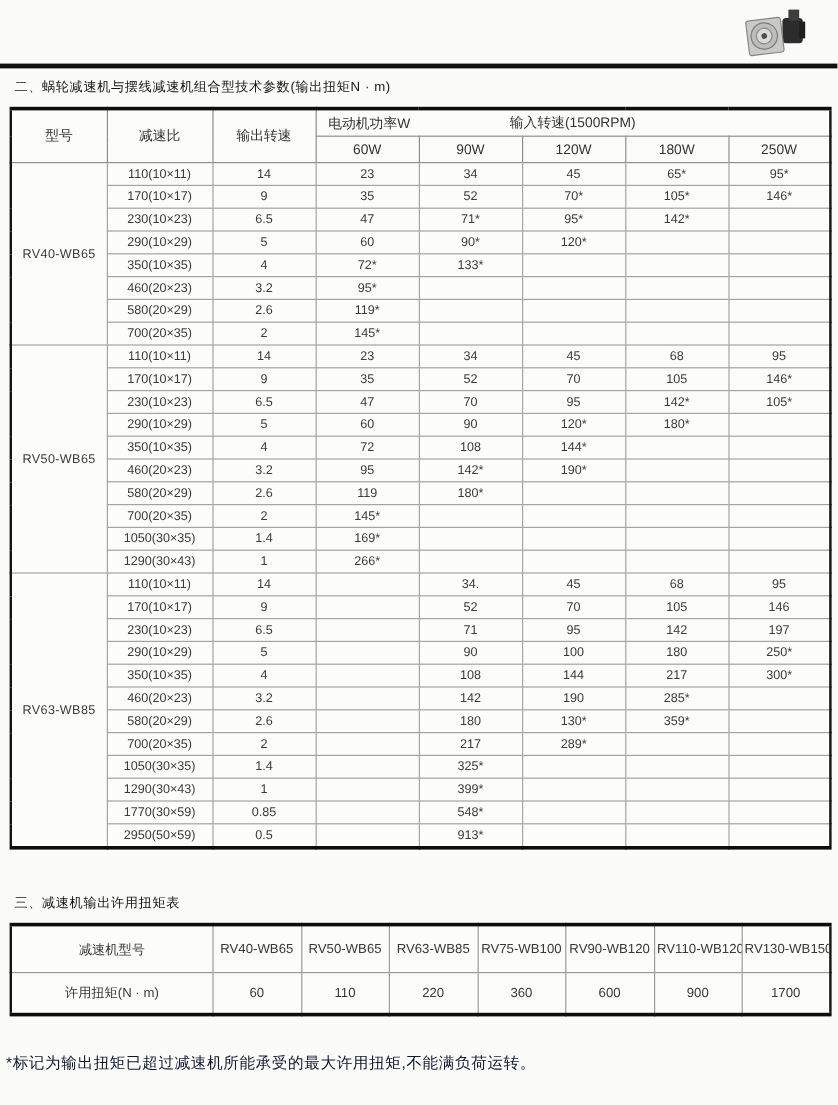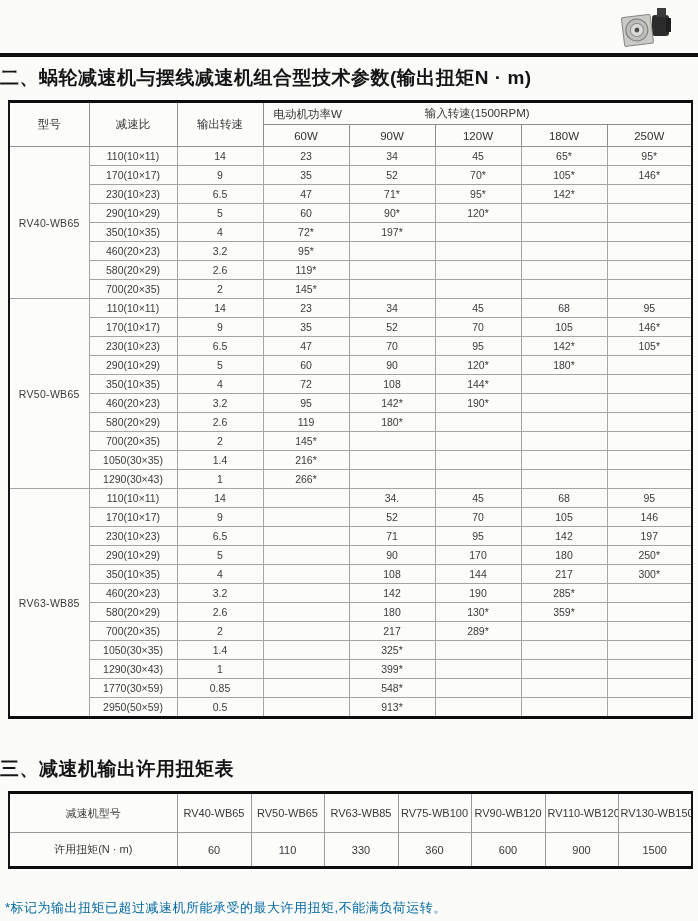--- a/index.html
+++ b/index.html
@@ -8,22 +8,22 @@
     background:#fbfbfa;
     font-family:"Liberation Sans","DejaVu Sans",sans-serif;
     color:#2e2e2e;
     position:relative;
     overflow:hidden;
   }
   .photo-band{height:53px;position:relative;}
   .product-photo{position:absolute;top:3px;right:20px;}
   .top-rule{height:4px;background:#101010;width:698px;}
   .sec-title{
-    font-size:19px;font-weight:bold;color:#151515;
-    margin:8px 0 9px 0;letter-spacing:.5px;
+    font-size:11px;font-weight:normal;color:#151515;
+    margin:8px 0 9px 12px;letter-spacing:.5px;
   }
   .sec-title.second{margin-top:37px;}
   table{border-collapse:collapse;table-layout:fixed;margin-left:8px;background:#fcfcfb;}
   .spec-table{
     width:683px;
     border:2px solid #131313;
     border-top:3px solid #0d0d0d;
     border-bottom:3px solid #0d0d0d;
     font-size:10.5px;color:#3a3a3a;
   }
@@ -46,21 +46,21 @@
     border-bottom:3px solid #0d0d0d;
     font-size:11px;color:#383838;
   }
   .t-table td{
     border:1px solid #9b9b9b;text-align:center;vertical-align:middle;
     padding:0 2px;overflow:hidden;white-space:nowrap;
   }
   .t-table tr:first-child td{height:38px;}
   .t-table tr:last-child td{height:33px;}
   .footnote{
-    font-size:13px;color:#0369a1;margin:30px 0 0 5px;letter-spacing:.5px;
+    font-size:13px;color:#0f172a;margin:30px 0 0 5px;letter-spacing:.5px;
   }
 </style>
 </head>
 <body>
 
 <div class="photo-band">
   <span class="product-photo">
     <svg width="62" height="48" viewBox="0 0 62 48">
       <rect x="36" y="12" width="17" height="21" rx="3" fill="#2c2c2c"></rect>
       <rect x="41" y="5" width="9" height="9" fill="#3d3d3d"></rect>
@@ -142,21 +142,21 @@
         <td>60</td>
         <td>90*</td>
         <td>120*</td>
         <td></td>
         <td></td>
       </tr>
       <tr>
         <td>350(10×35)</td>
         <td>4</td>
         <td>72*</td>
-        <td>197*</td>
+        <td>133*</td>
         <td></td>
         <td></td>
         <td></td>
       </tr>
       <tr>
         <td>460(20×23)</td>
         <td>3.2</td>
         <td>95*</td>
         <td></td>
         <td></td>
@@ -250,21 +250,21 @@
         <td>2</td>
         <td>145*</td>
         <td></td>
         <td></td>
         <td></td>
         <td></td>
       </tr>
       <tr>
         <td>1050(30×35)</td>
         <td>1.4</td>
-        <td>216*</td>
+        <td>169*</td>
         <td></td>
         <td></td>
         <td></td>
         <td></td>
       </tr>
       <tr>
         <td>1290(30×43)</td>
         <td>1</td>
         <td>266*</td>
         <td></td>
@@ -298,21 +298,21 @@
         <td>71</td>
         <td>95</td>
         <td>142</td>
         <td>197</td>
       </tr>
       <tr>
         <td>290(10×29)</td>
         <td>5</td>
         <td></td>
         <td>90</td>
-        <td>170</td>
+        <td>100</td>
         <td>180</td>
         <td>250*</td>
       </tr>
       <tr>
         <td>350(10×35)</td>
         <td>4</td>
         <td></td>
         <td>108</td>
         <td>144</td>
         <td>217</td>
@@ -405,22 +405,22 @@
         <td>RV63-WB85</td>
         <td>RV75-WB100</td>
         <td>RV90-WB120</td>
         <td>RV110-WB120</td>
         <td>RV130-WB150</td>
       </tr>
     <tr id="torque-value-row">
       <td>许用扭矩(N · m)</td>
     <td>60</td>
         <td>110</td>
-        <td>330</td>
+        <td>220</td>
         <td>360</td>
         <td>600</td>
         <td>900</td>
-        <td>1500</td>
+        <td>1700</td>
       </tr>
   </tbody>
 </table>
 
 <p class="footnote">*标记为输出扭矩已超过减速机所能承受的最大许用扭矩,不能满负荷运转。</p>
 
 </body></html>

